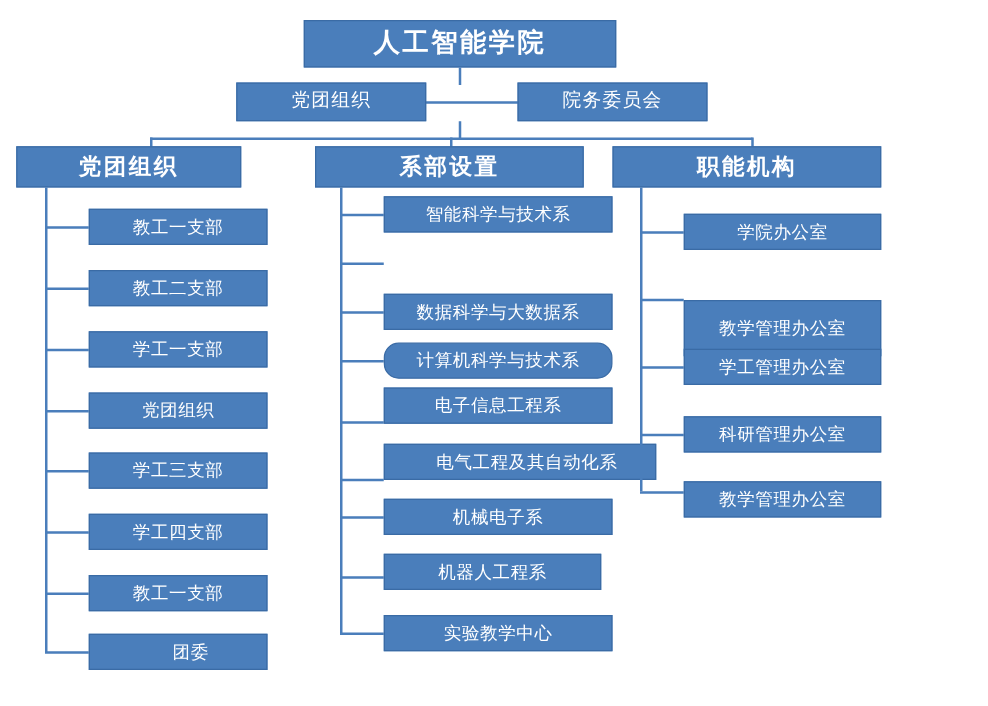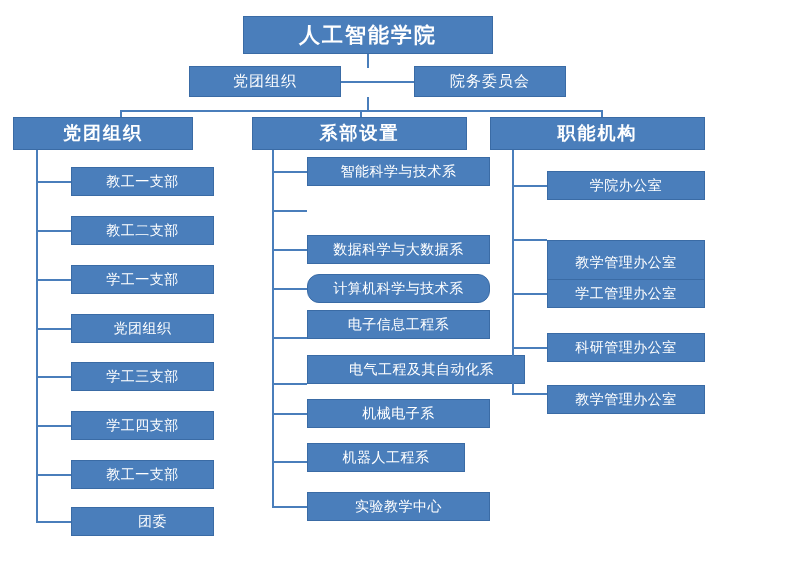--- a/index.html
+++ b/index.html
@@ -114,21 +114,21 @@
   <div class="connector conn-h" style="left:272px;top:337px;width:35px;"></div>
   <div class="node leaf" style="left:307px;top:310px;width:183px;height:29px;">电子信息工程系</div>
 
   <div class="connector conn-h" style="left:272px;top:383px;width:35px;"></div>
   <div class="node leaf" style="left:307px;top:355px;width:218px;height:29px;padding-left:11px;">电气工程及其自动化系</div>
 
   <div class="connector conn-h" style="left:272px;top:413px;width:35px;"></div>
   <div class="node leaf" style="left:307px;top:399px;width:183px;height:29px;">机械电子系</div>
 
   <div class="connector conn-h" style="left:272px;top:461px;width:35px;"></div>
-  <div class="node leaf" style="left:307px;top:443px;width:158px;height:29px;">机器人工程系</div>
+  <div class="node leaf" style="left:307px;top:443px;width:174px;height:29px;">机器人工程系</div>
 
   <div class="connector conn-h" style="left:272px;top:506px;width:35px;"></div>
   <div class="node leaf" style="left:307px;top:492px;width:183px;height:29px;">实验教学中心</div>
 
   <div class="node branch" style="left:490px;top:117px;width:215px;height:33px;">职能机构</div>
   <div class="connector conn-v" style="left:512px;top:150px;height:243px;"></div>
 
   <div class="connector conn-h" style="left:512px;top:185px;width:35px;"></div>
   <div class="node leaf" style="left:547px;top:171px;width:158px;height:29px;">学院办公室</div>
 

